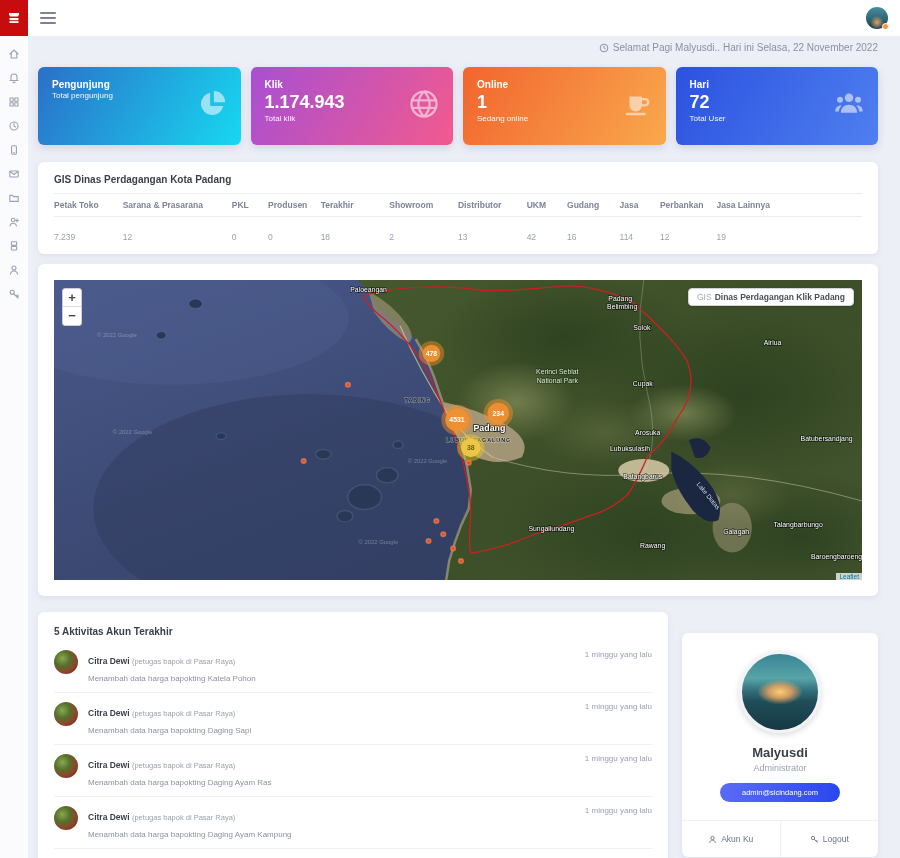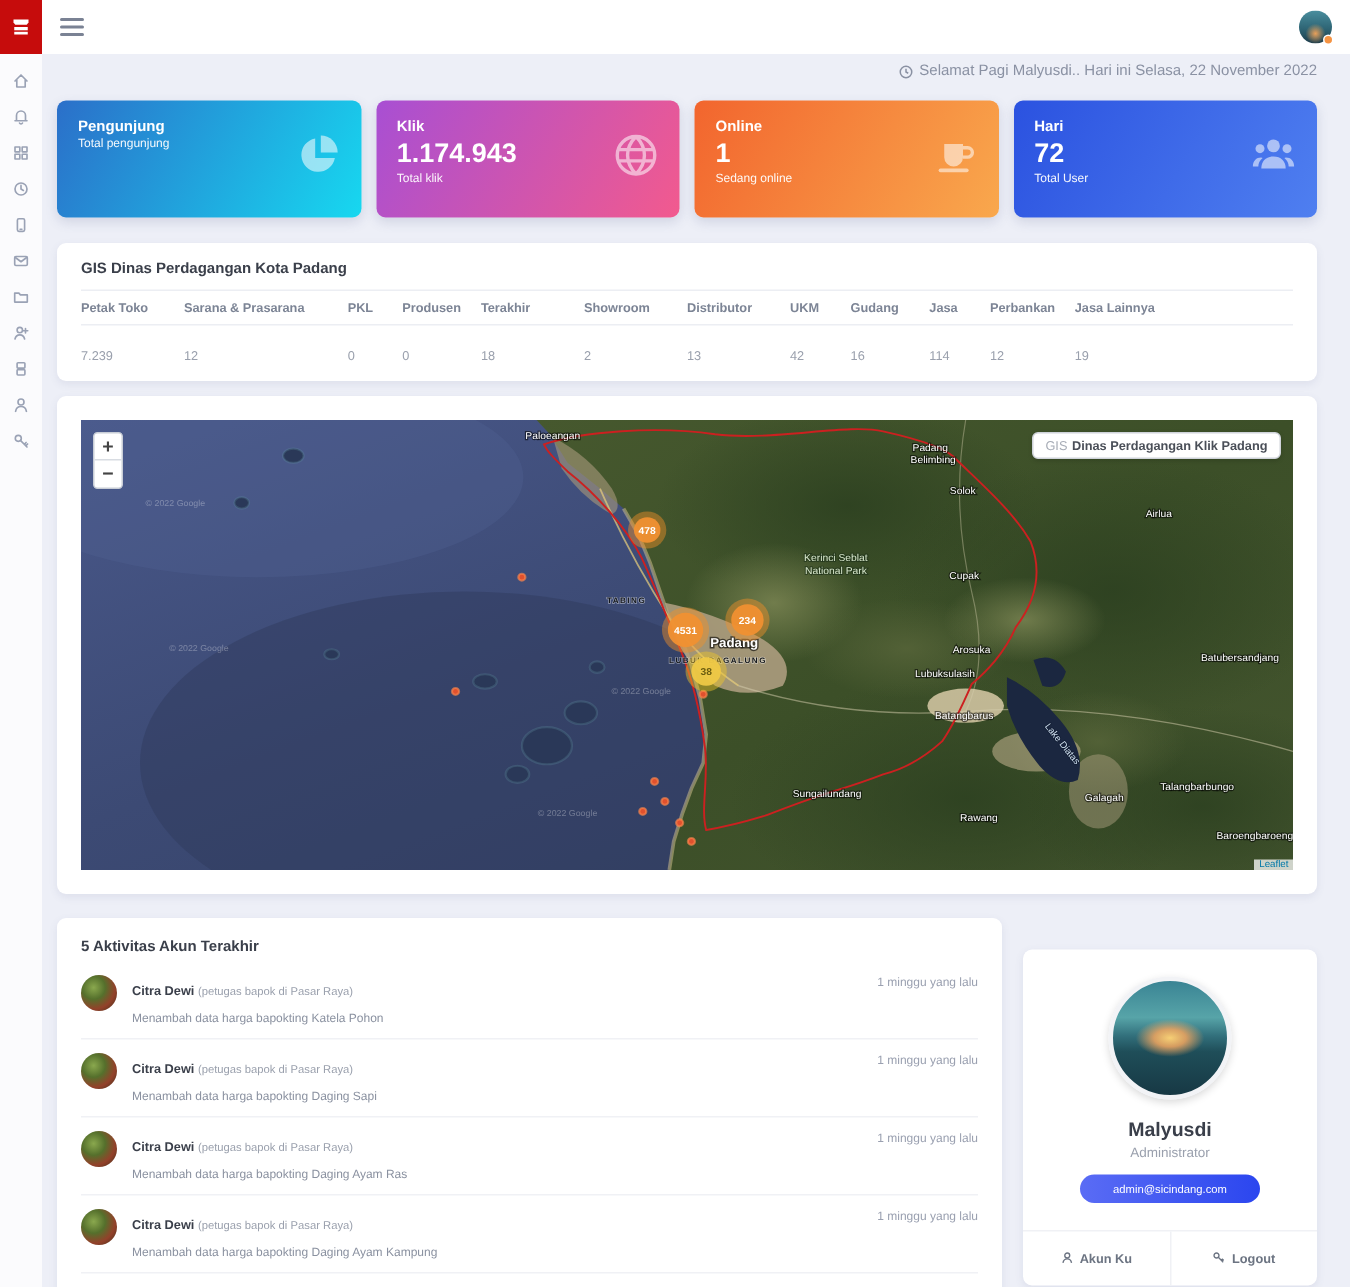--- a/index.html
+++ b/index.html
@@ -68,21 +68,21 @@
   .act-time { font-size:8px; color:#9aa0b0; white-space:nowrap; }
 
   .profile-card { width:196px; padding:18px 0 0; text-align:center;margin-top:21px; }
   .p-avatar { width:82px; height:82px; border-radius:50%; margin:0 auto; border:3px solid #f2f3f6; box-shadow:0 2px 6px rgba(0,0,0,.15);
     background:radial-gradient(ellipse 40% 22% at 50% 50%, #f6cf75 0%, rgba(243,166,94,.85) 35%, rgba(60,110,120,0) 75%),
                linear-gradient(180deg,#3a8494 0%, #57a4a8 32%, #32707c 48%, #1f4e59 62%, #173844 100%); }
   .p-name { font-size:13px; font-weight:bold; color:#3a3f4a; margin-top:12px; }
   .p-role { font-size:9px; color:#9aa0ad; margin-top:3px; }
   .p-email { display:inline-block; margin-top:10px; background:linear-gradient(90deg,#5a6cf5,#2b46ef); color:#fff; font-size:7.5px; padding:5px 22px; border-radius:11px; cursor:pointer; }
   .p-actions { display:flex; border-top:1px solid #f0f1f5; margin-top:18px; }
-  .p-btn { flex:1; padding:13px 0; font-size:8.5px; color:#6c7482; cursor:pointer; display:flex; align-items:flex-start; justify-content:center; gap:4px;font-weight:bold; }
+  .p-btn { flex:1; padding:13px 0; font-size:8.5px; color:#6c7482; cursor:pointer; display:flex; align-items:flex-end; justify-content:center; gap:4px; }
   .p-btn:first-child { border-right:1px solid #f0f1f5; }
   .p-btn svg { width:9px; height:9px; stroke:#6c7482; fill:none; stroke-width:1.2; }
 
   
   text.place { font-size:7px; fill:#ffffff; font-family:"Liberation Sans",sans-serif; text-anchor:middle; paint-order:stroke; stroke:rgba(0,0,0,.55); stroke-width:1.6px; }
   text.place-dark { font-size:5.5px; fill:#15181c; font-weight:bold; letter-spacing:1px; text-anchor:middle; paint-order:stroke; stroke:rgba(255,255,255,.45); stroke-width:1px; }
   text.city { font-size:9px; fill:#ffffff; font-weight:bold; text-anchor:middle; paint-order:stroke; stroke:rgba(0,0,0,.6); stroke-width:2px; }
   text.park { font-size:7px; fill:#d9e8cd; text-anchor:middle; paint-order:stroke; stroke:rgba(20,40,20,.5); stroke-width:1.4px; }
   text.lake { font-size:6.5px; fill:#cfe0ef; text-anchor:middle; paint-order:stroke; stroke:rgba(10,20,40,.5); stroke-width:1.2px; }
   text.wm { font-size:6px; fill:rgba(255,255,255,.30); text-anchor:middle; }

